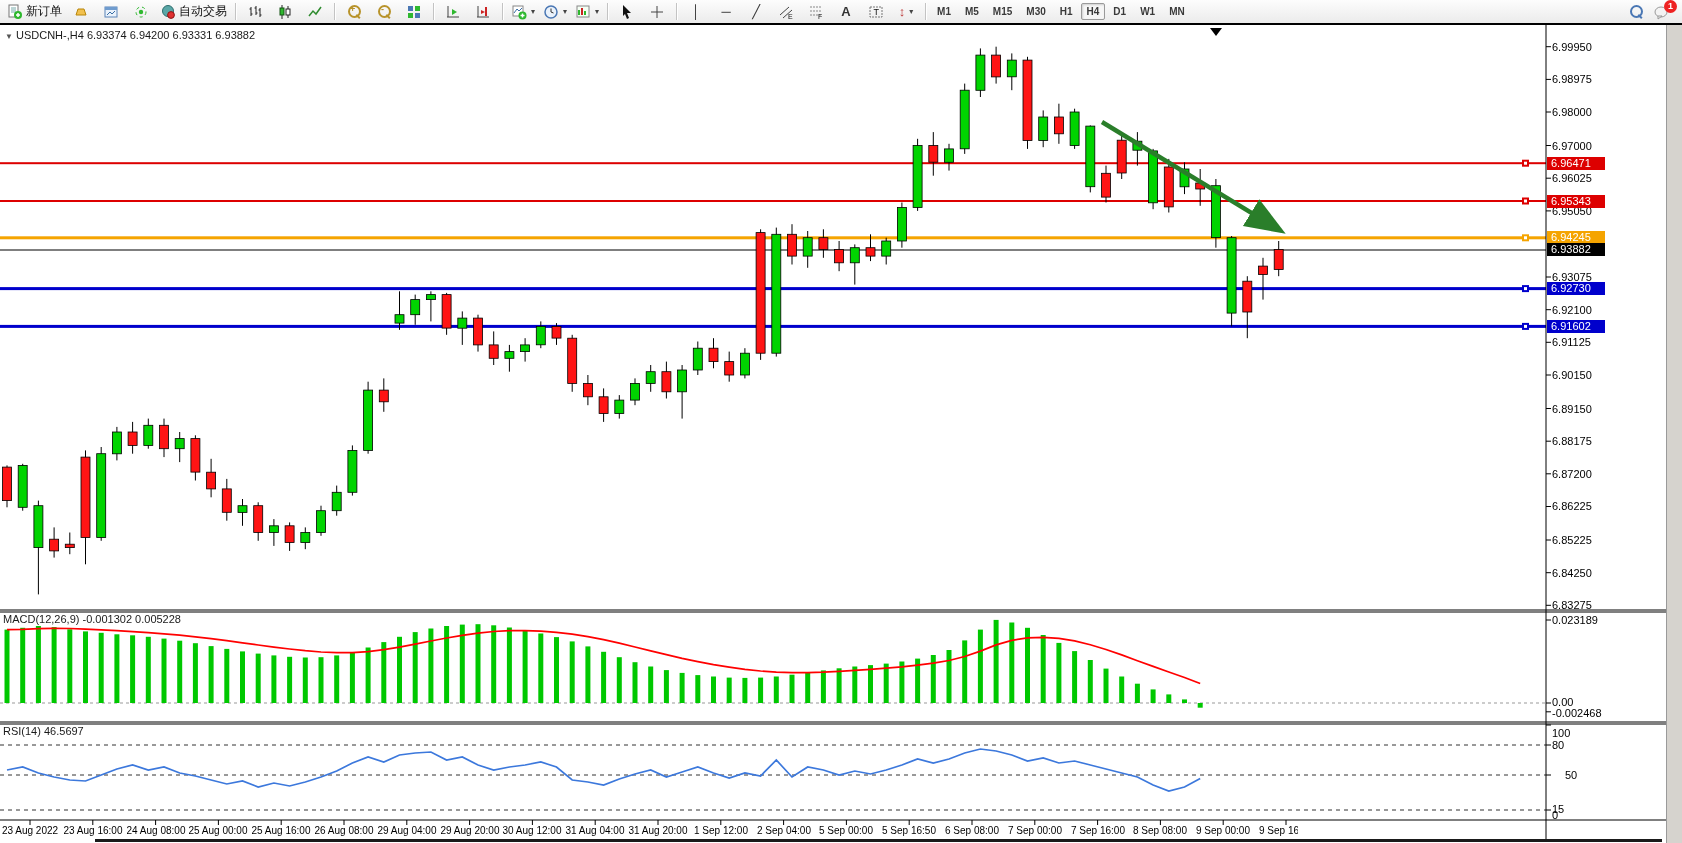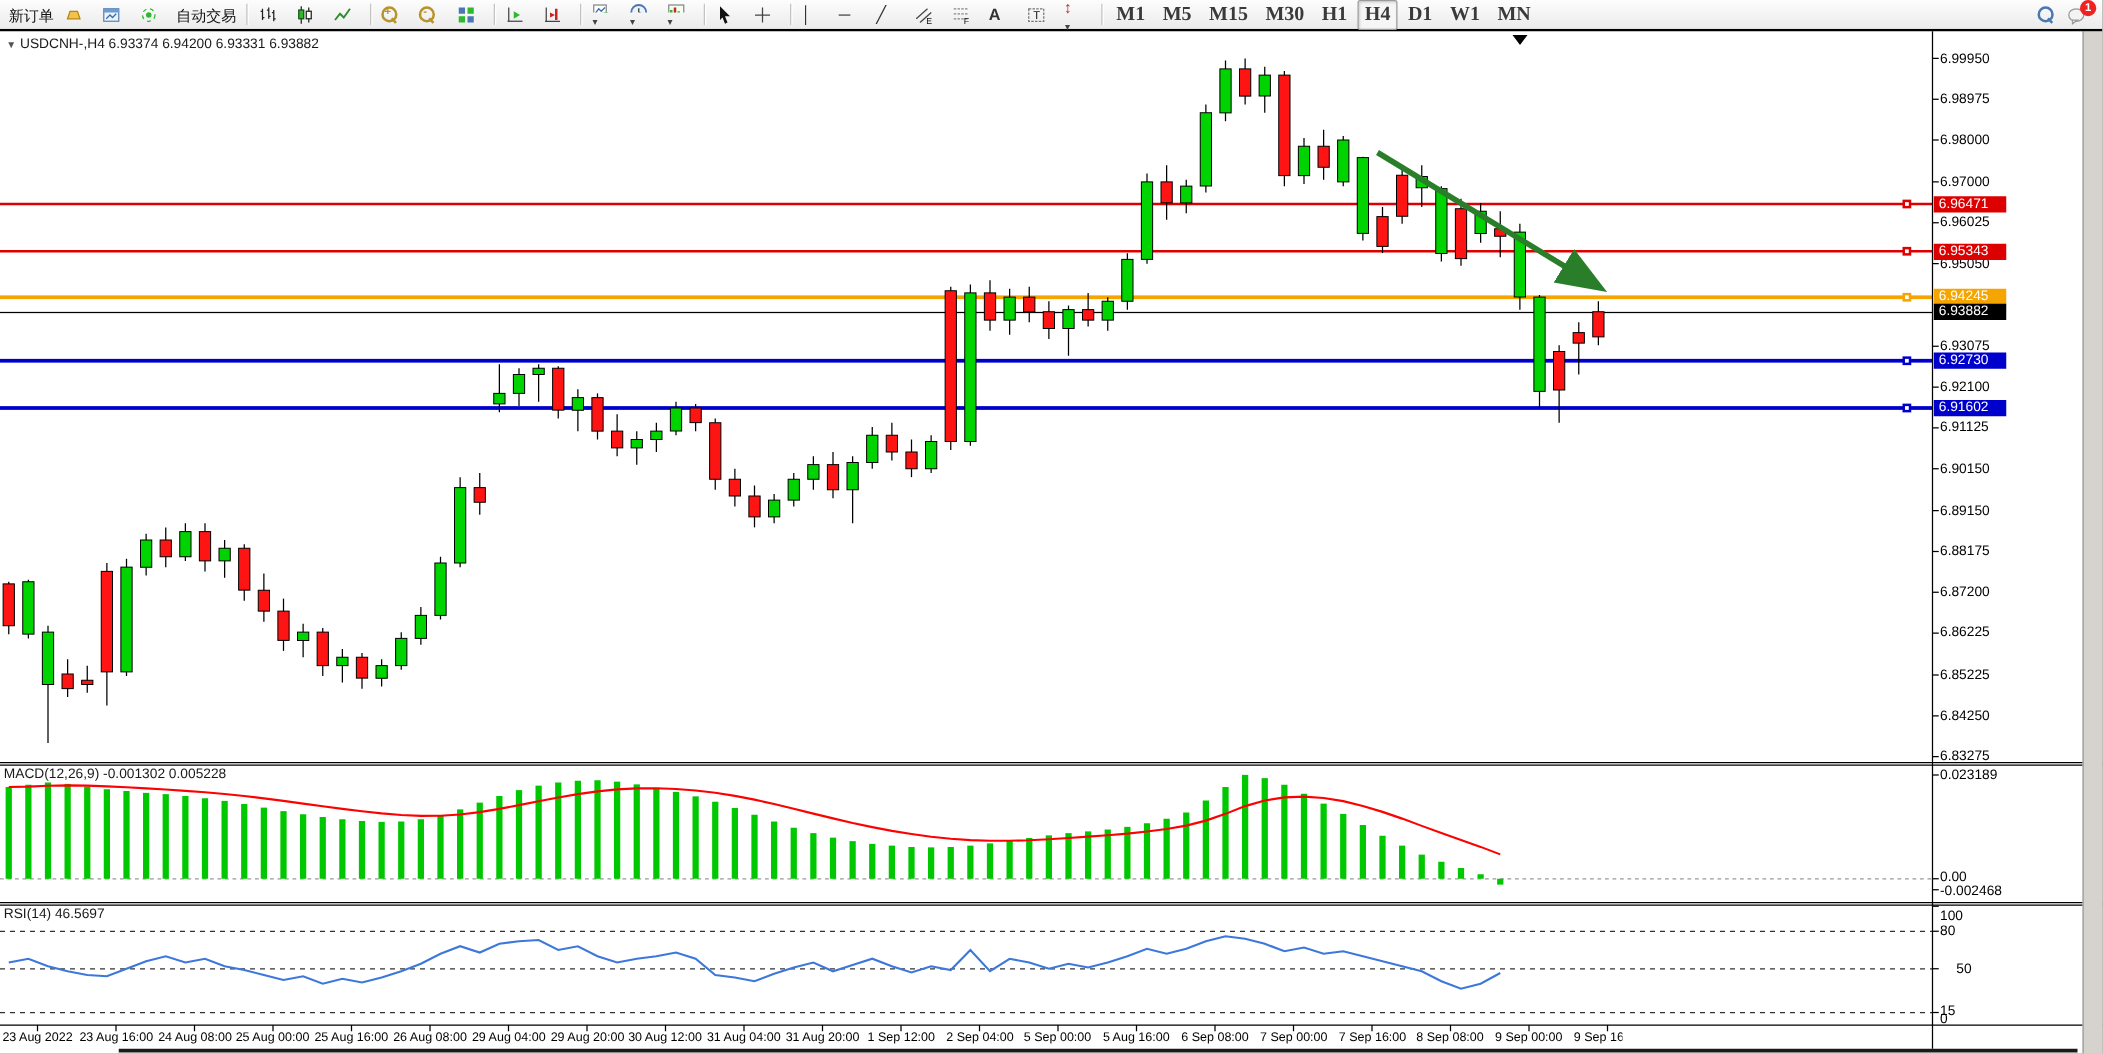--- a/index.html
+++ b/index.html
@@ -2,27 +2,27 @@
 <html><head>
 <meta charset="utf-8">
 <style>
   html,body{margin:0;padding:0;background:#888;}
   #app{position:relative;width:1682px;height:843px;background:#fff;overflow:hidden;
        font-family:"Liberation Sans", sans-serif; -webkit-font-smoothing:antialiased;}
   
   .tb{position:absolute;top:0;left:0;width:1682px;height:23px;
       background:linear-gradient(#fdfdfd,#ebebeb);display:flex;align-items:center;
       padding:0 3px;box-sizing:border-box;z-index:6;}
-  .tbtn{height:20px;min-width:22px;display:flex;align-items:flex-start;justify-content:center;
-        gap:3px;padding:0 3px;border:1px solid transparent;border-radius:2px;cursor:default;flex-direction:column;}
+  .tbtn{height:20px;min-width:22px;display:flex;align-items:center;justify-content:center;
+        gap:3px;padding:0 3px;border:1px solid transparent;border-radius:2px;cursor:default;}
   .tbtn .lbl{font-size:12px;color:#111;white-space:nowrap;}
   .sep{width:1px;height:17px;background:#c3c3c3;margin:0 4px;box-shadow:1px 0 0 #fff;}
   .caret{font-size:8px;color:#444;margin-left:1px;}
-  .tf{font-size:16px;font-weight:bold;color:#3a3a3a;padding:2px 5px;margin:0 1px;
-      border:1px solid transparent;border-radius:2px;font-family:Liberation Serif, serif;}
+  .tf{font-size:10px;font-weight:bold;color:#3a3a3a;padding:2px 5px;margin:0 1px;
+      border:1px solid transparent;border-radius:2px;}
   .tf.active{background:#f6f6f6;border:1px solid #9a9a9a;box-shadow:inset 1px 1px 2px #cfcfcf;}
   .tb-right{margin-left:auto;display:flex;align-items:center;gap:10px;padding-right:8px;}
   .glyph{font-size:13px;color:#333;line-height:16px;}
   .badge{position:absolute;top:-4px;right:-6px;background:#e22;color:#fff;border-radius:50%;
          width:13px;height:13px;font-size:9px;line-height:13px;text-align:center;font-weight:bold;}
   
   .winline{position:absolute;left:0;top:23px;width:1682px;height:2px;background:#000;z-index:5;}
   
   .paneLabel{position:absolute;font-size:11px;color:#1a1a1a;z-index:4;white-space:nowrap;}
   .tick-label{position:absolute;left:1552px;font-size:11px;color:#000;z-index:4;white-space:nowrap;}
@@ -643,21 +643,21 @@
       <div class="time-label" style="left: 281px;">25 Aug 16:00</div>
       <div class="time-label" style="left: 344px;">26 Aug 08:00</div>
       <div class="time-label" style="left: 407px;">29 Aug 04:00</div>
       <div class="time-label" style="left: 470px;">29 Aug 20:00</div>
       <div class="time-label" style="left: 532px;">30 Aug 12:00</div>
       <div class="time-label" style="left: 595px;">31 Aug 04:00</div>
       <div class="time-label" style="left: 658px;">31 Aug 20:00</div>
       <div class="time-label" style="left: 721px;">1 Sep 12:00</div>
       <div class="time-label" style="left: 784px;">2 Sep 04:00</div>
       <div class="time-label" style="left: 846px;">5 Sep 00:00</div>
-      <div class="time-label" style="left: 909px;">5 Aug 16:00</div>
+      <div class="time-label" style="left: 909px;">5 Sep 16:50</div>
       <div class="time-label" style="left: 972px;">6 Sep 08:00</div>
       <div class="time-label" style="left: 1035px;">7 Sep 00:00</div>
       <div class="time-label" style="left: 1098px;">7 Sep 16:00</div>
       <div class="time-label" style="left: 1160px;">8 Sep 08:00</div>
       <div class="time-label" style="left: 1223px;">9 Sep 00:00</div>
       <div class="time-label" style="left: 1286px;">9 Sep 16:00</div>
     </div>
 
   <div class="gray-strip"></div>
   <div class="hscroll"></div>

